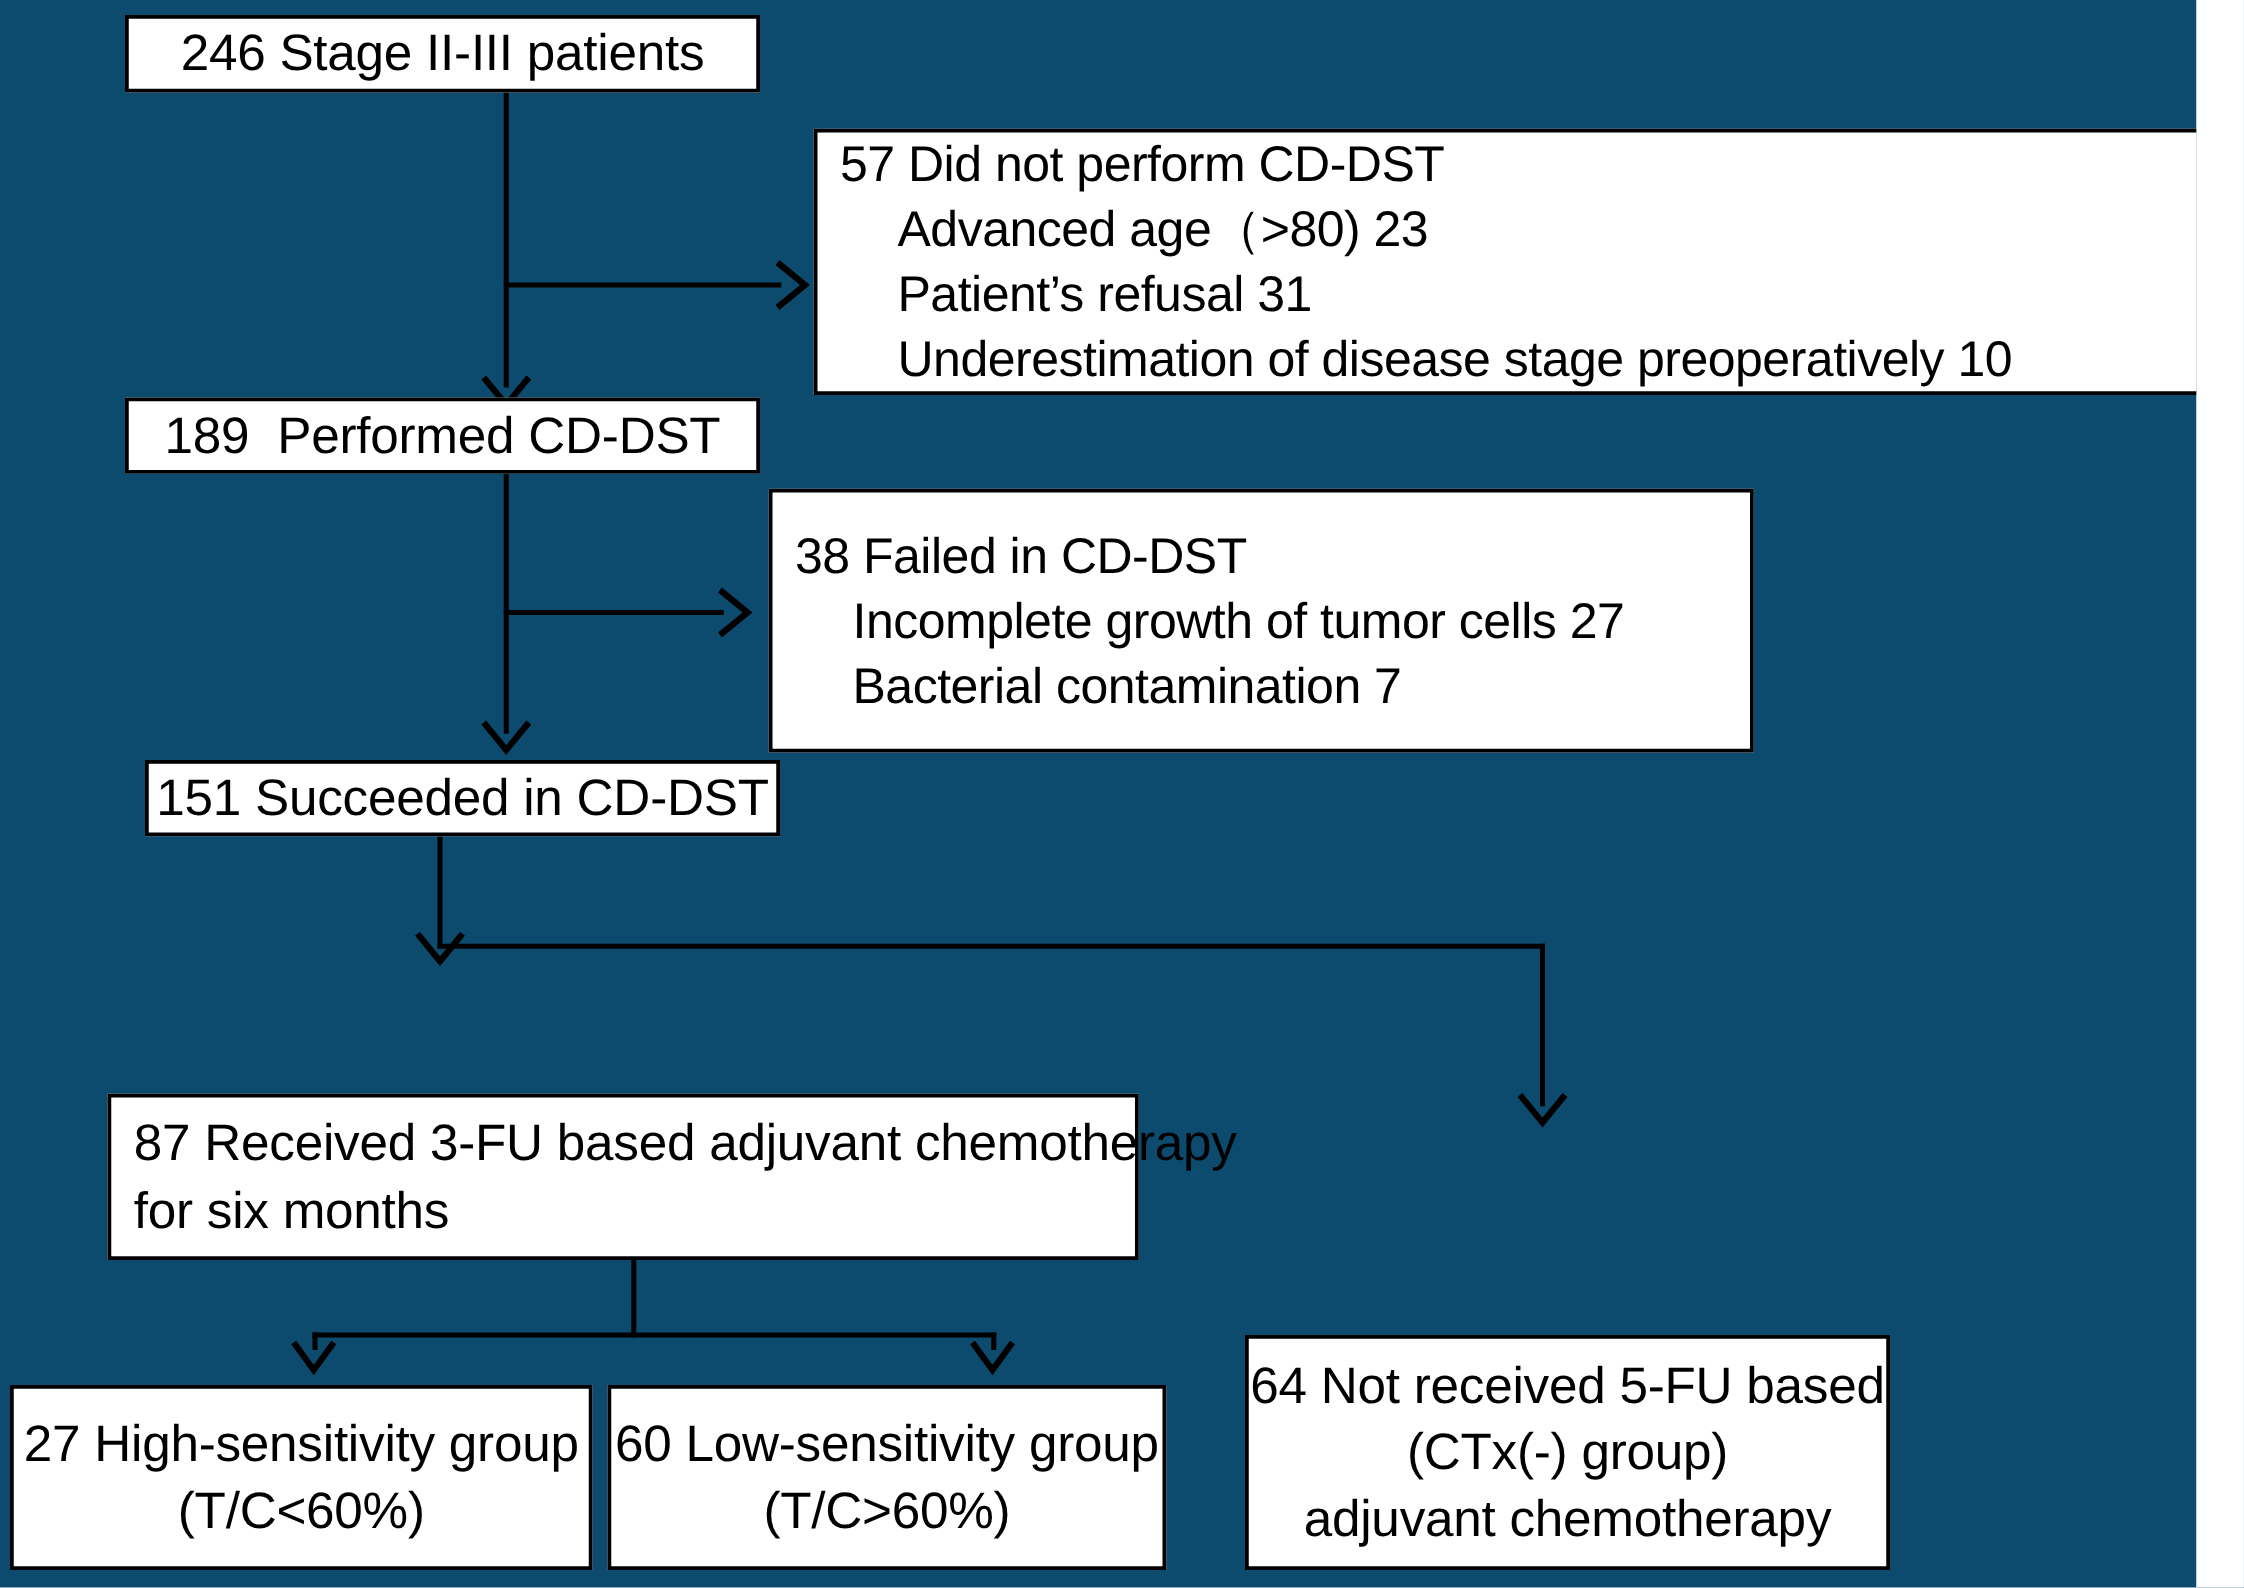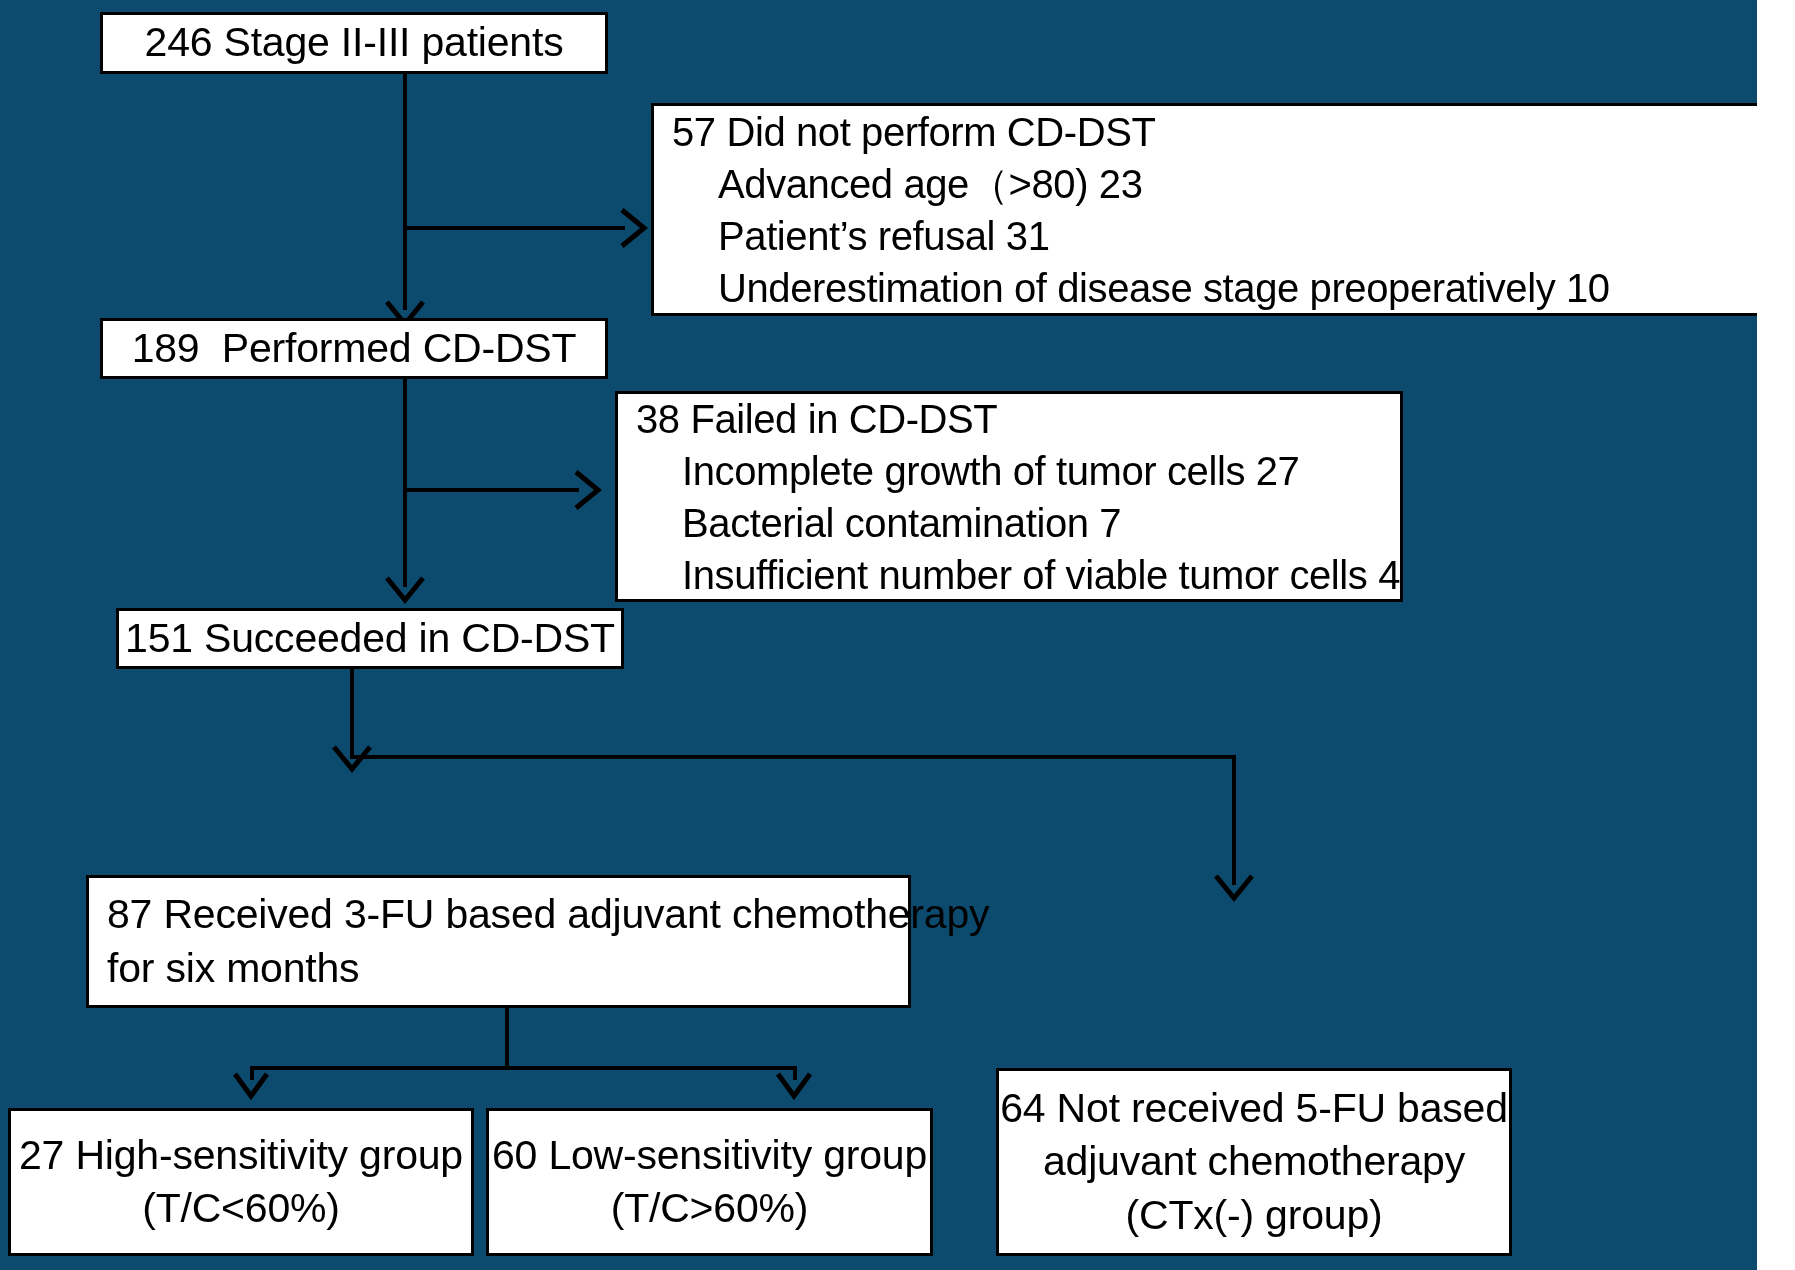--- a/index.html
+++ b/index.html
@@ -121,21 +121,20 @@
   </div>
 
   <div class="node t-center fs-main" style="left:100px; top:318px; width:508px; height:61px;">
     <span class="line">189  Performed CD-DST</span>
   </div>
 
   <div class="node t-left fs-side pad-l" style="left:596px; top:391px; width:788px; height:211px;">
     <span class="line">38 Failed in CD-DST</span>
     <span class="line indent">Incomplete growth of tumor cells 27</span>
     <span class="line indent">Bacterial contamination 7</span>
-    <span class="line indent">Insufficient number of viable tumor cells 4</span>
   </div>
 
   <div class="node t-center fs-main" style="left:100px; top:608px; width:508px; height:61px;margin-left:16px;">
     <span class="line">151 Succeeded in CD-DST</span>
   </div>
 
   <div class="node t-left fs-wide pad-l" style="left:67px; top:875px; width:825px; height:133px;">
     <span class="line">87 Received 3-FU based adjuvant chemotherapy</span>
     <span class="line">for six months</span>
   </div>
@@ -145,17 +144,17 @@
     <span class="line">(T/C&lt;60%)</span>
   </div>
 
   <div class="node t-center fs-main" style="left:486px; top:1108px; width:447px; height:148px;">
     <span class="line">60 Low-sensitivity group</span>
     <span class="line">(T/C&gt;60%)</span>
   </div>
 
   <div class="node t-center fs-main" style="left:996px; top:1068px; width:516px; height:188px;">
     <span class="line">64 Not received 5-FU based</span>
+    <span class="line">(CTx(-) group)</span>
     <span class="line">adjuvant chemotherapy</span>
-    <span class="line">(CTx(-) group)</span>
   </div>
 
 </div>
 
 </body></html>

